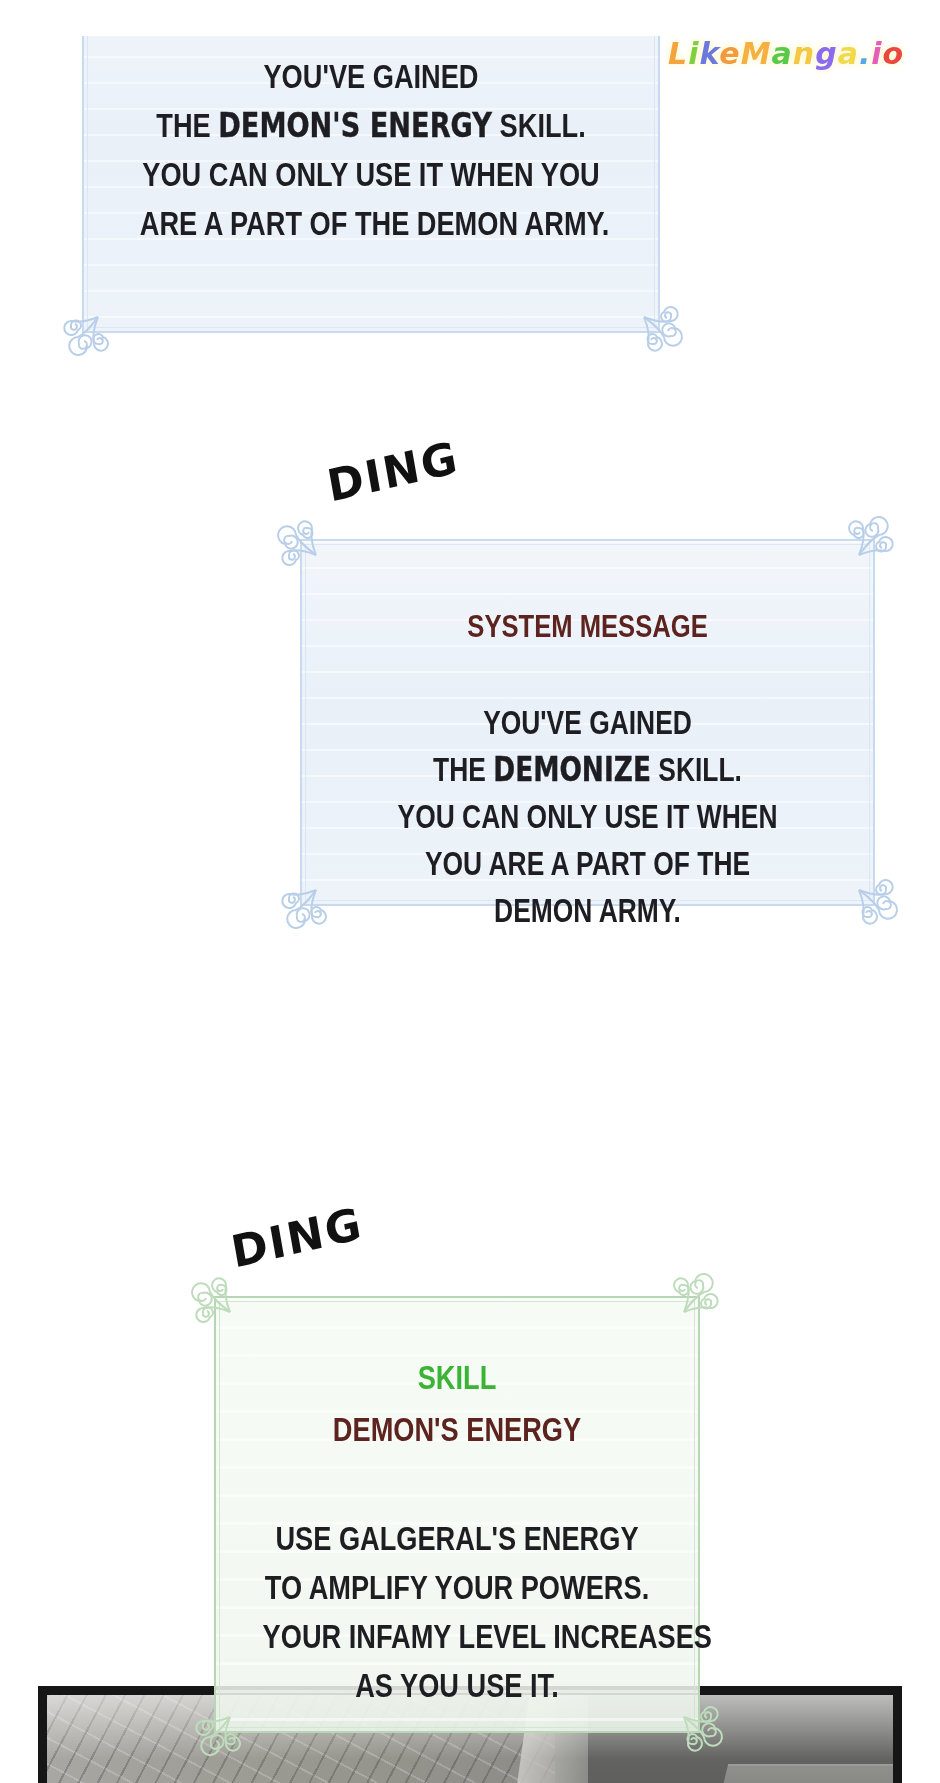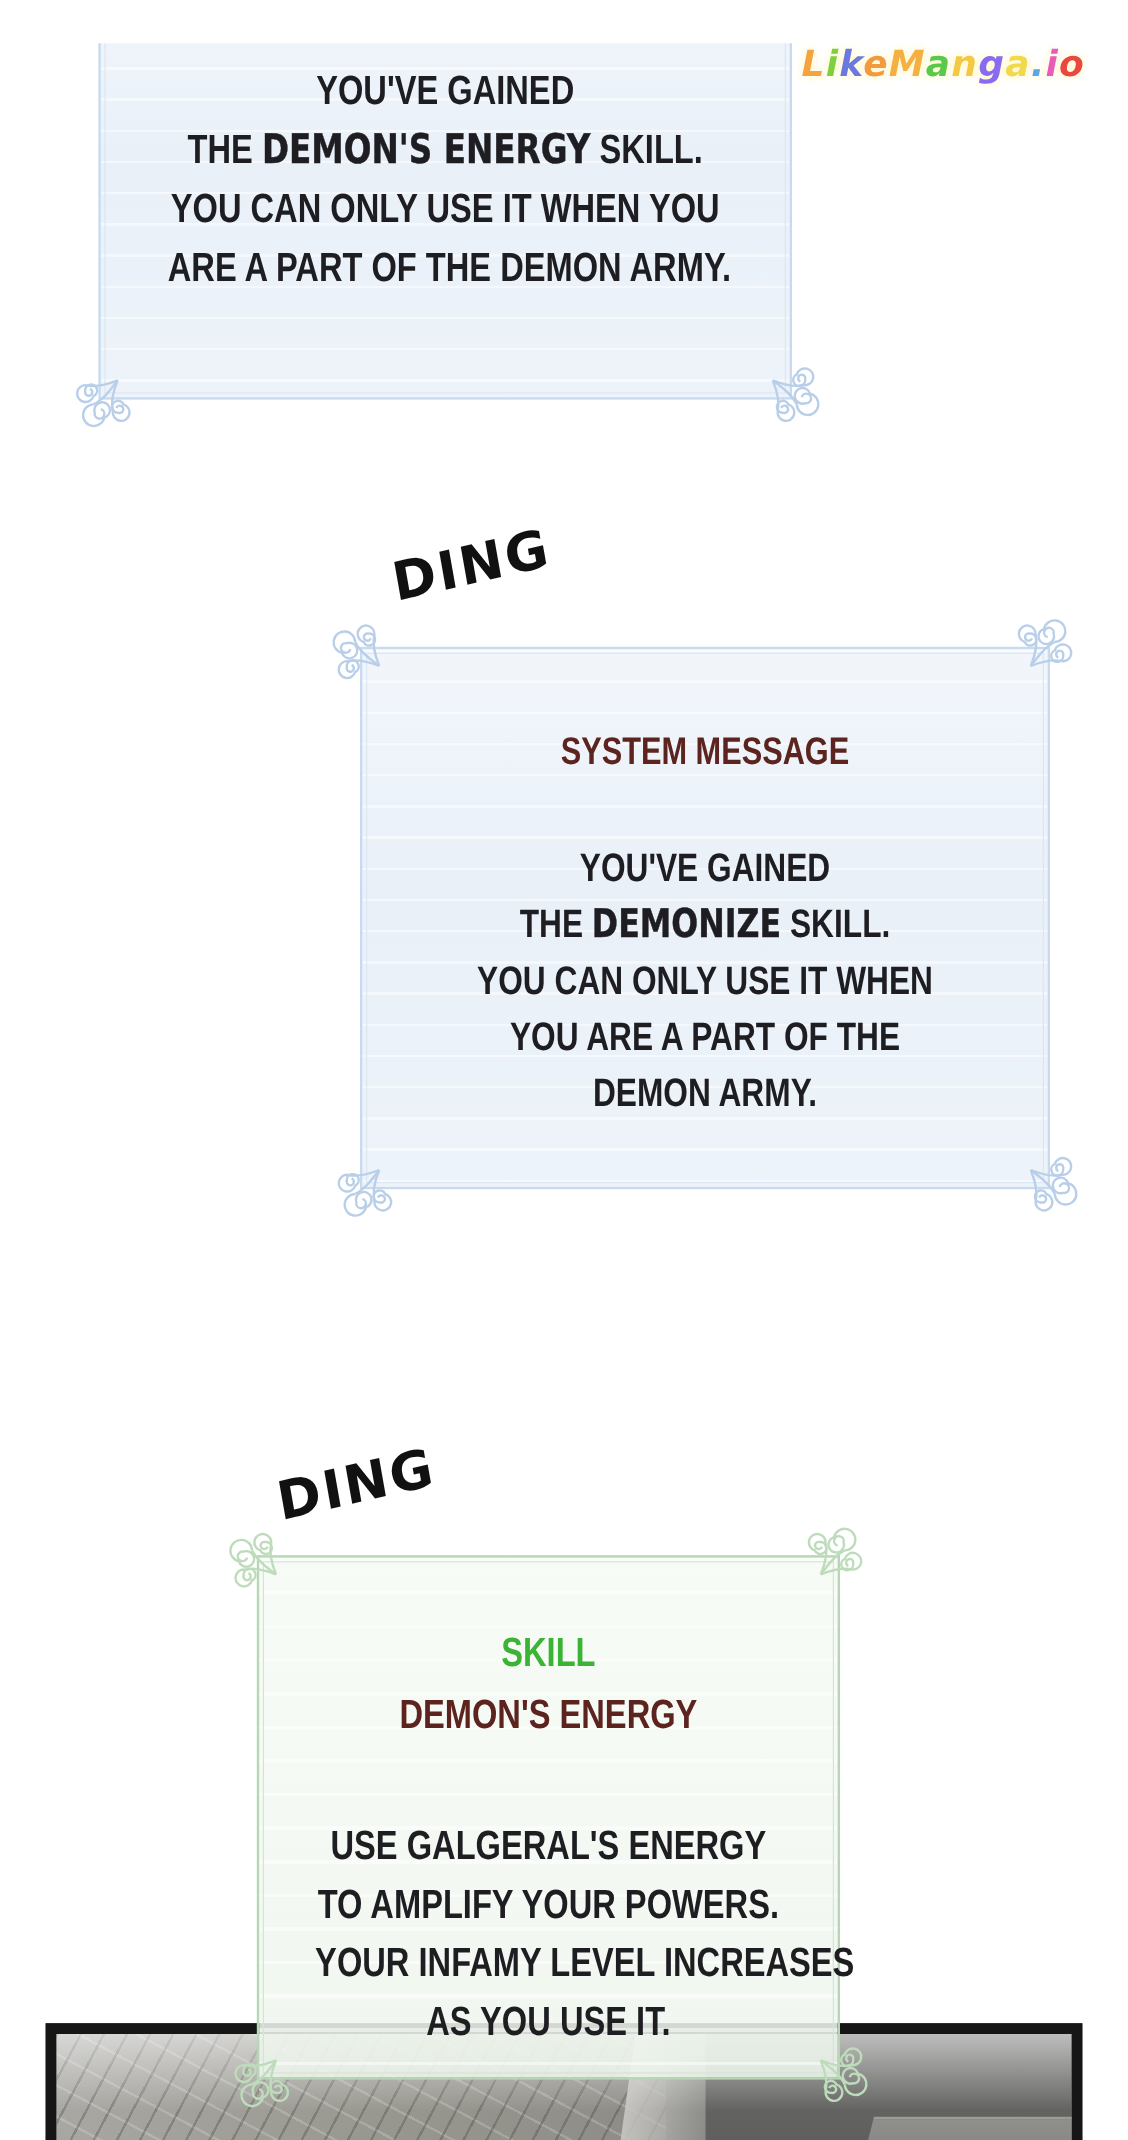--- a/index.html
+++ b/index.html
@@ -110,21 +110,21 @@
     <div class="btext" id="box1-text" style="top:76px;">
         <div class="tline"><span>YOU'VE GAINED</span></div>
         <div class="tline"><span>THE </span><span class="bold">DEMON'S ENERGY</span><span> SKILL.</span></div>
         <div class="tline"><span>YOU CAN ONLY USE IT WHEN YOU</span></div>
         <div class="tline"><span>ARE A PART OF THE DEMON ARMY.</span></div>
       </div>
   </div>
 
   <div class="ding" id="ding1">DING</div>
 
-  <div class="msgbox box-blue" style="left:300px;top:503px;width:575px;height:452px;">
+  <div class="msgbox box-blue" style="left:300px;top:503px;width:575px;height:367px;">
     <div class="fill"></div>
     <div class="frame-outer"></div>
     <div class="frame-inner"></div>
     <svg class="fl fl-tl">
         <use href="#flourish"></use>
       </svg>
     <svg class="fl fl-tr">
         <use href="#flourish"></use>
       </svg>
     <svg class="fl fl-bl">

